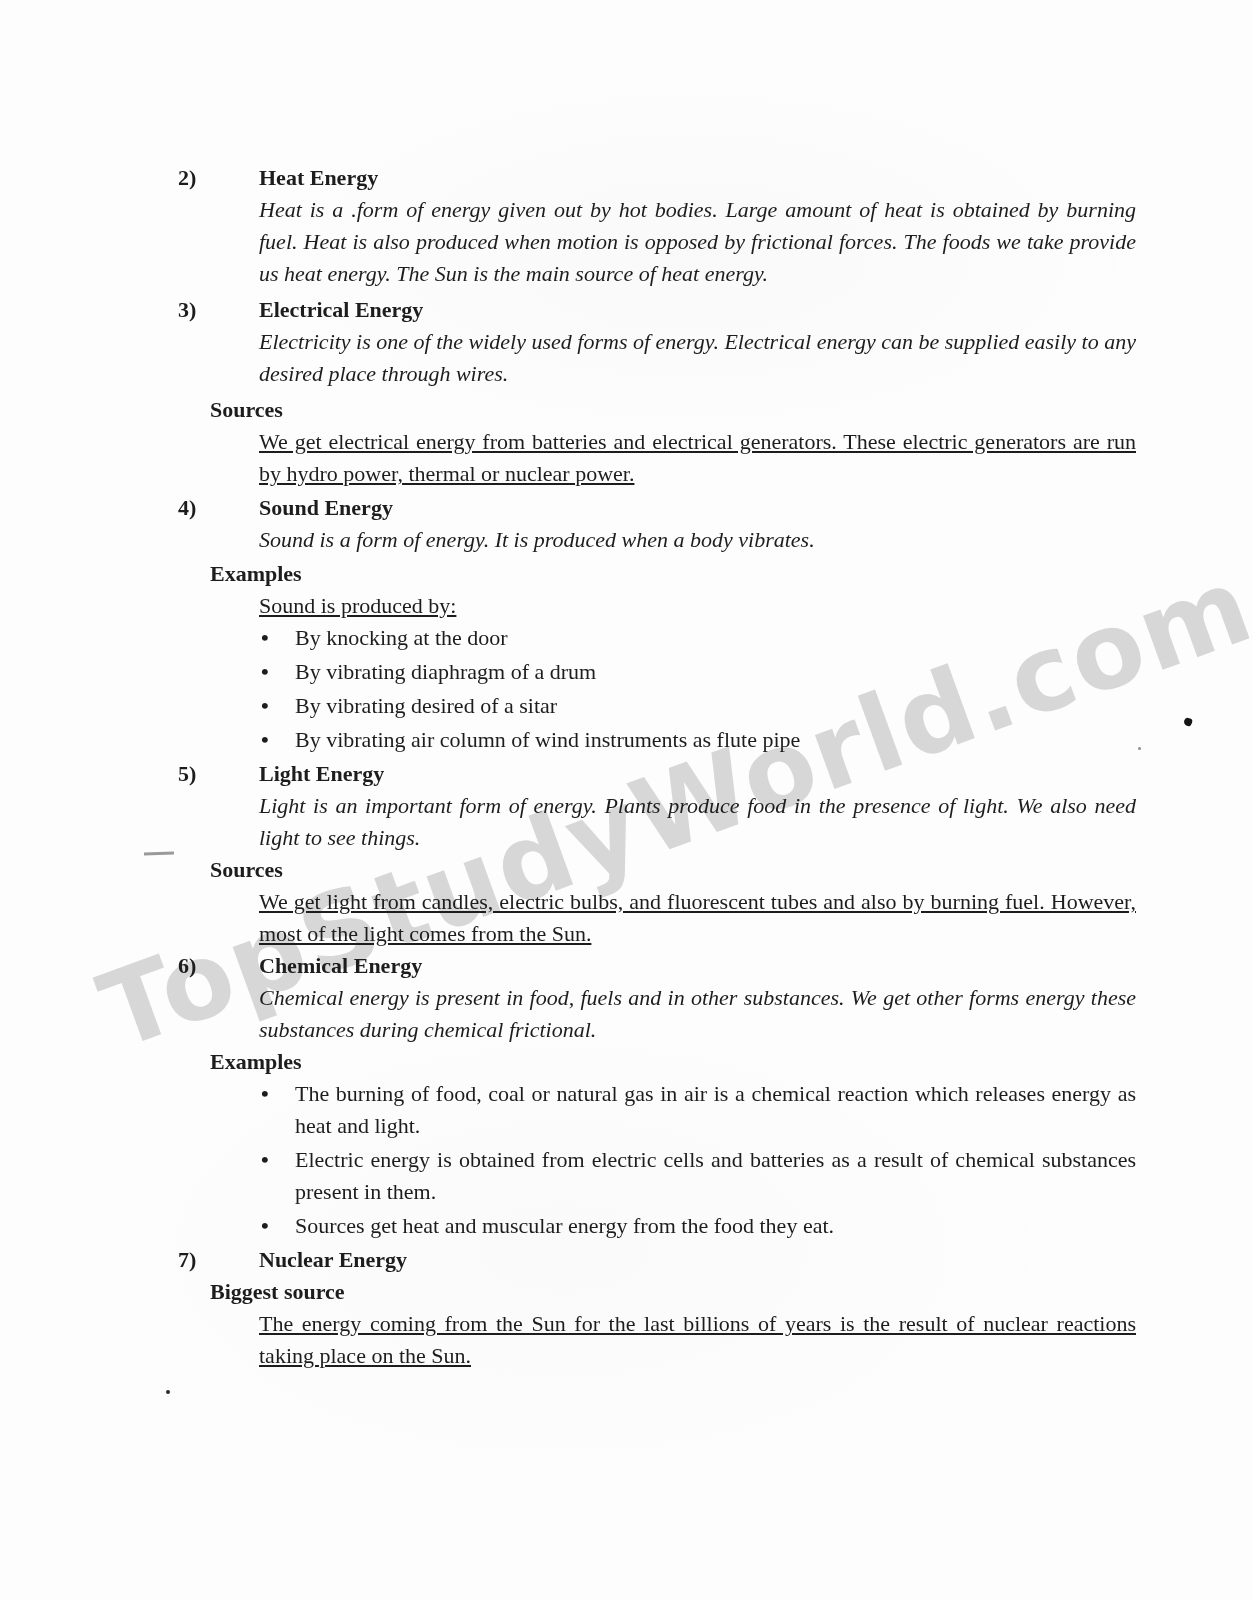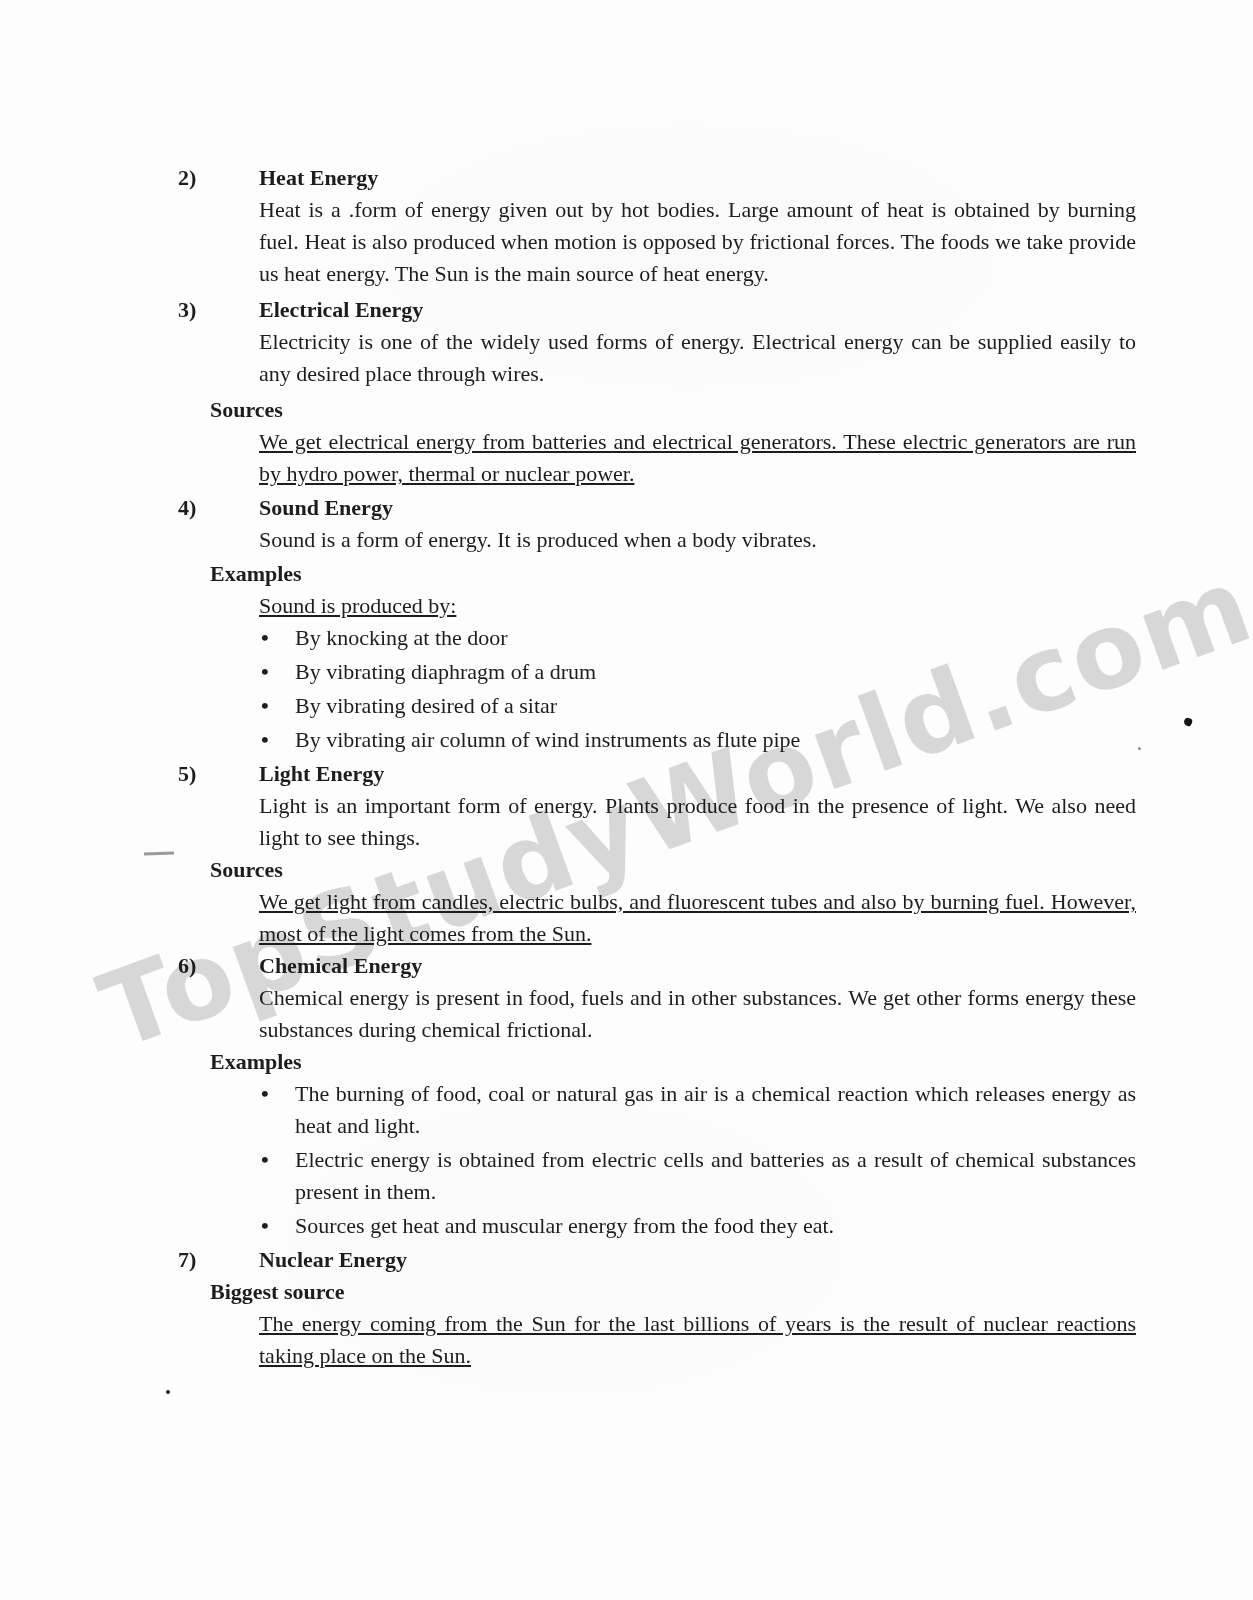--- a/index.html
+++ b/index.html
@@ -51,21 +51,21 @@
   .mt2 { margin-top: 2px; }
 
   .item { padding-left: 81px; }
   .num {
     position: absolute;
     left: 0;
     top: 0;
     font-weight: bold;
   }
   .title { font-weight: bold; }
-  .body { margin: 0; text-align: justify; }
+  .body { margin: 0; text-align: justify; font-style: italic; }
 
   .subhead { font-weight: bold; margin-left: 32px; }
   .sub-body { margin: 0; padding-left: 81px; text-align: justify; text-decoration: underline; }
 
   .bullets { padding-left: 81px; }
   .bullet-row {
     position: relative;
     padding-left: 36px;
     margin-bottom: 2px;
     text-align: justify;

